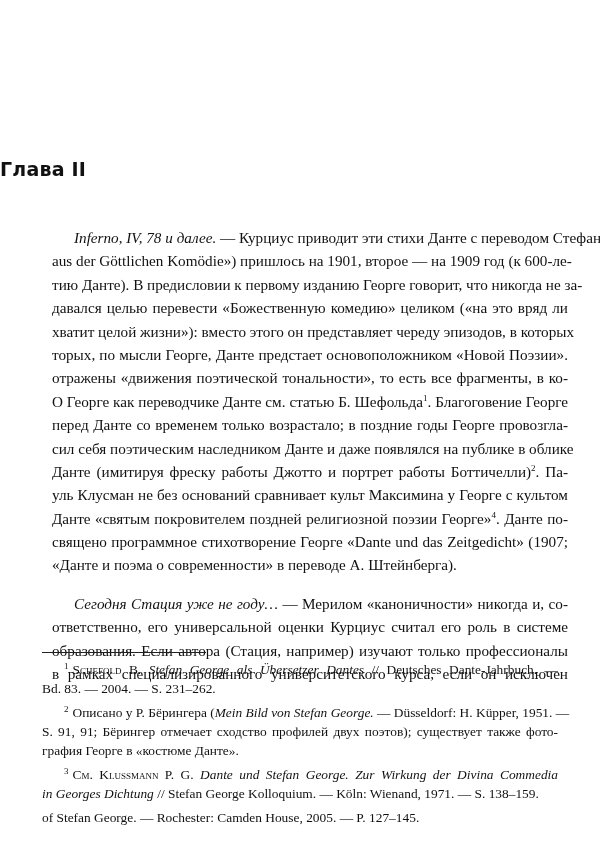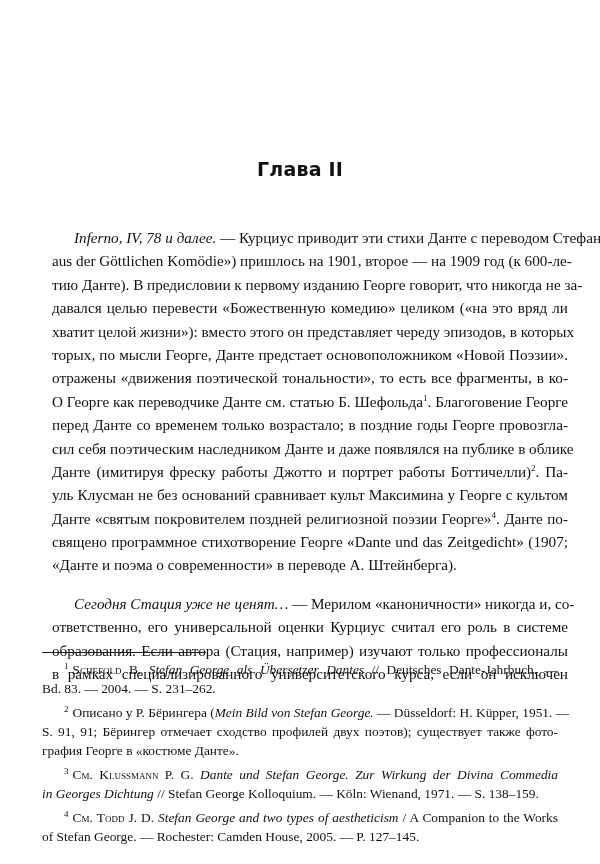--- a/index.html
+++ b/index.html
@@ -3,21 +3,21 @@
 <meta charset="utf-8">
 <style>
   html, body { margin: 0; padding: 0; background: #ffffff; }
   body {
     width: 600px; height: 864px; position: relative; overflow: hidden;
     font-family: "DejaVu Serif", "Liberation Serif", serif;
     color: #111111;
   }
   .page { position: absolute; left: 0; top: 0; width: 600px; height: 864px; }
   .chapter-title {
-    position: absolute; left: 0; top: 158px; width: 600px; text-align: center;
+    position: absolute; left: 0; top: 158px; width: 600px; 
     font-family: "DejaVu Sans", "Liberation Sans", sans-serif;
     font-weight: bold; font-size: 19px; letter-spacing: 0.2px;
   }
   .main {
     position: absolute; left: 52px; top: 226px; width: 516px;
     font-family: "Liberation Serif", serif; font-size: 15.2px; line-height: 23.4px;
   }
   .line { display: block; white-space: nowrap; text-align: justify; text-align-last: justify; height: 23.4px; overflow: visible; }
   .line.last { text-align-last: left; }
   .indent { text-indent: 22px; }
@@ -58,21 +58,21 @@
       <span class="line"><span>Данте (имитируя фреску работы Джотто и портрет работы Боттичелли)</span><sup>2</sup><span>. Па-</span></span>
       <span class="line">уль Клусман не без оснований сравнивает культ Максимина у Георге с культом</span>
       <span class="line"><span>Данте «святым покровителем поздней религиозной поэзии Георге»</span><sup>4</sup><span>. Данте по-</span></span>
       <span class="line">священо программное стихотворение Георге «Dante und das Zeitgedicht» (1907;</span>
       <span class="line last">«Данте и поэма о современности» в переводе А. Штейнберга).</span>
     </div>
 
     <div class="para-gap"></div>
 
     <div>
-      <span class="line indent"><em>Сегодня Стация уже не ценят…</em><span> — Мерилом «каноничности» никогда и, со-</span></span>
+      <span class="line indent"><em>Сегодня Стация уже не году…</em><span> — Мерилом «каноничности» никогда и, со-</span></span>
       <span class="line">ответственно, его универсальной оценки Курциус считал его роль в системе</span>
       <span class="line">образования. Если автора (Стация, например) изучают только профессионалы</span>
       <span class="line">в рамках специализированного университетского курса, если он исключен</span>
     </div>
   </div>
 
   <div class="rule"></div>
 
   <div class="footnotes">
     <div class="fn">
@@ -82,17 +82,16 @@
     <div class="fn">
       <span class="line indent"><span class="fnmark">2</span><span>Описано у Р. Бёрингера (</span><em>Mein Bild von Stefan George.</em><span> — Düsseldorf: H. Küpper, 1951. —</span></span>
       <span class="line">S. 91, 91; Бёрингер отмечает сходство профилей двух поэтов); существует также фото-</span>
       <span class="line last">графия Георге в «костюме Данте».</span>
     </div>
     <div class="fn">
       <span class="line indent"><span class="fnmark">3</span><span class="sc">См. Klussmann P. G.</span><em> Dante und Stefan George. Zur Wirkung der Divina Commedia</em></span>
       <span class="line last"><em>in Georges Dichtung</em><span> // Stefan George Kolloquium. — Köln: Wienand, 1971. — S. 138–159.</span></span>
     </div>
     <div class="fn">
-      <span class="line indent"><span class="fnmark">4</span><span class="sc">См. Todd J. D.</span><em> Stefan George and two types of aestheticism</em><span> / A Companion to the Works</span></span>
       <span class="line last">of Stefan George. — Rochester: Camden House, 2005. — P. 127–145.</span>
     </div>
   </div>
 </div>
 
 </body></html>

